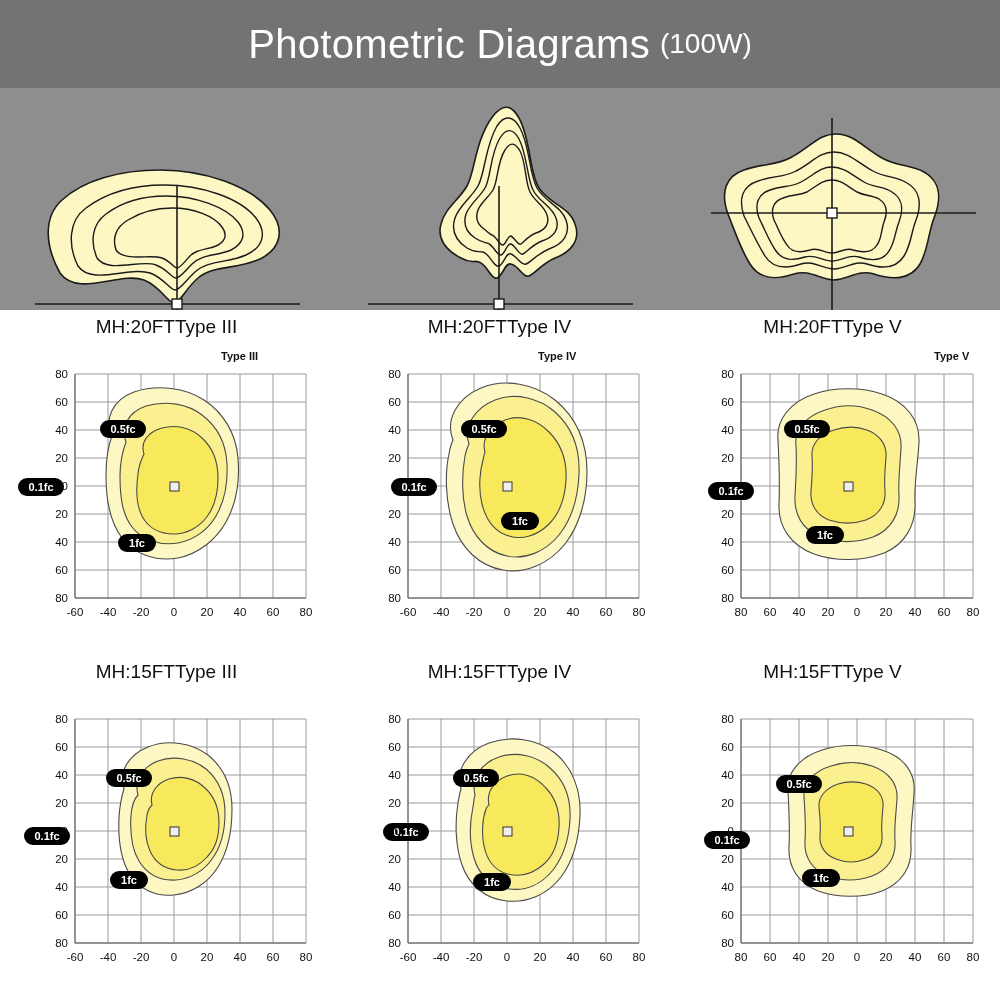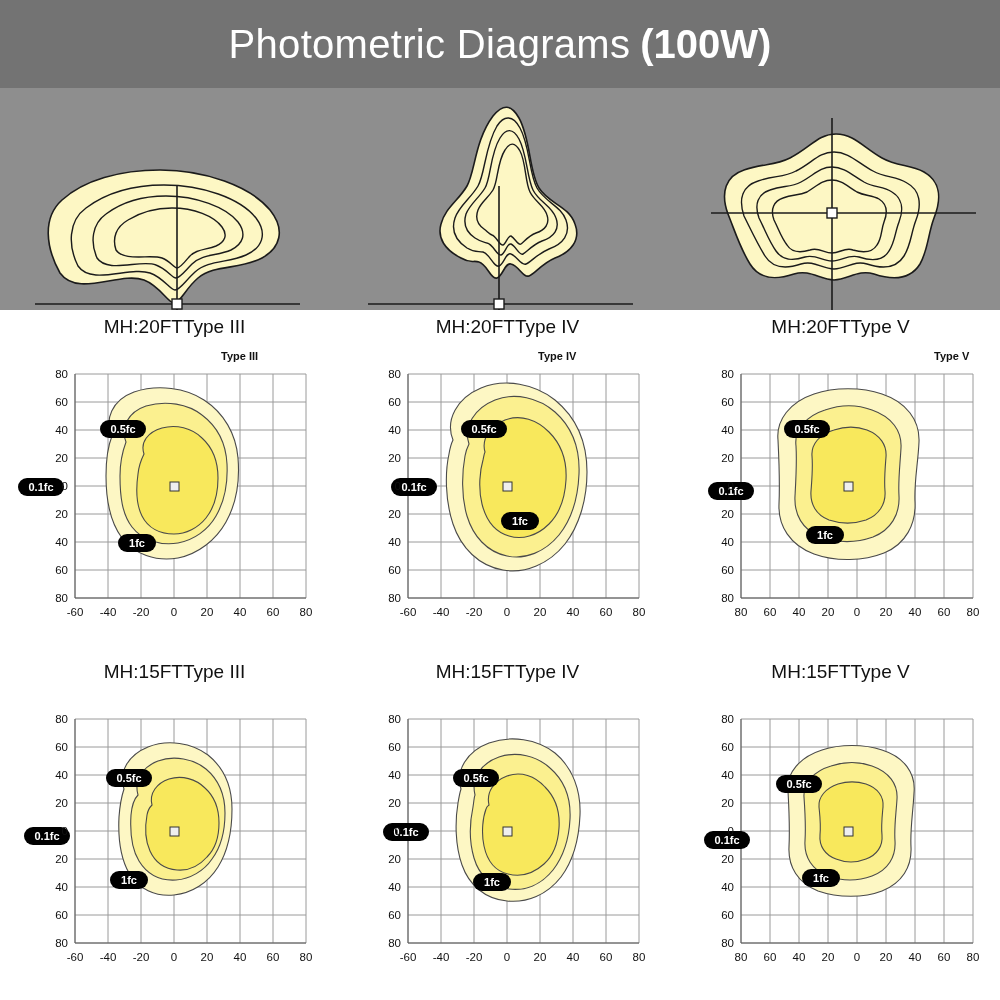--- a/index.html
+++ b/index.html
@@ -10,41 +10,41 @@
   }
   .page{position:relative;width:1000px;height:1000px;}
 
   
   .header{
     position:absolute;left:0;top:0;width:1000px;height:88px;
     background:#737373;color:#ffffff;
     display:flex;align-items:center;justify-content:center;
   }
   .header .t-light{font-size:40px;font-weight:400;letter-spacing:.3px;}
-  .header .t-bold{font-size:40px;font-weight:700;margin-left:10px;}
+  .header .t-bold{font-size:28px;font-weight:400;margin-left:10px;}
 
   
   .band{
     position:absolute;left:0;top:88px;width:1000px;height:222px;
     background:#8e8e8e;
   }
   .band-cell{position:absolute;top:0;width:333px;height:222px;}
   .band-cell svg{display:block;}
   .band-label{
     position:absolute;font-size:11px;font-weight:700;color:#111;
   }
 
   
   .charts{position:absolute;left:0;top:310px;width:1000px;height:690px;}
   .chart{
     position:absolute;width:333px;height:345px;
   }
   .chart-head{
     position:absolute;top:4px;left:0;width:333px;height:26px;
-    display:flex;justify-content:center;align-items:center;margin-left:8px;
+    display:flex;justify-content:center;align-items:center;
   }
   .chart-head .mh{font-size:19px;color:#111;}
   .chart-head .ty{font-size:19px;color:#111;}
   .plot-wrap{position:absolute;left:0;top:32px;width:333px;height:300px;}
   .plot-wrap svg{display:block;}
 
   .tick{font-size:11.5px;fill:#111;font-family:"Liberation Sans",sans-serif;}
   .axis-line{stroke:#5a5a5a;stroke-width:1;}
   .gridline{stroke:#9a9a9a;stroke-width:1;}
 

